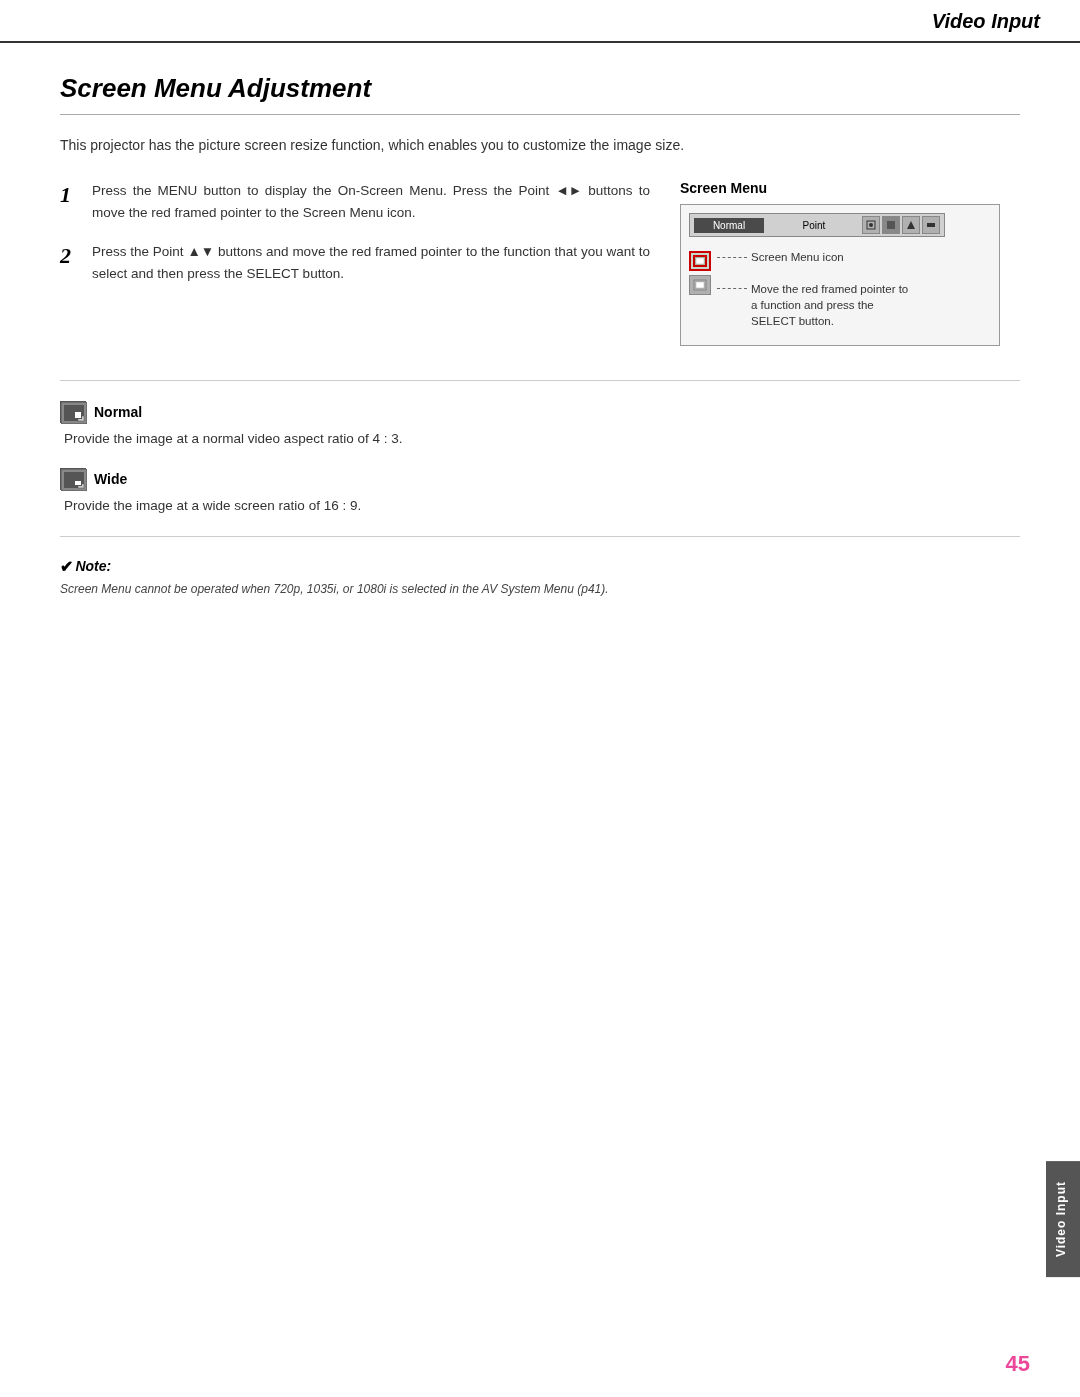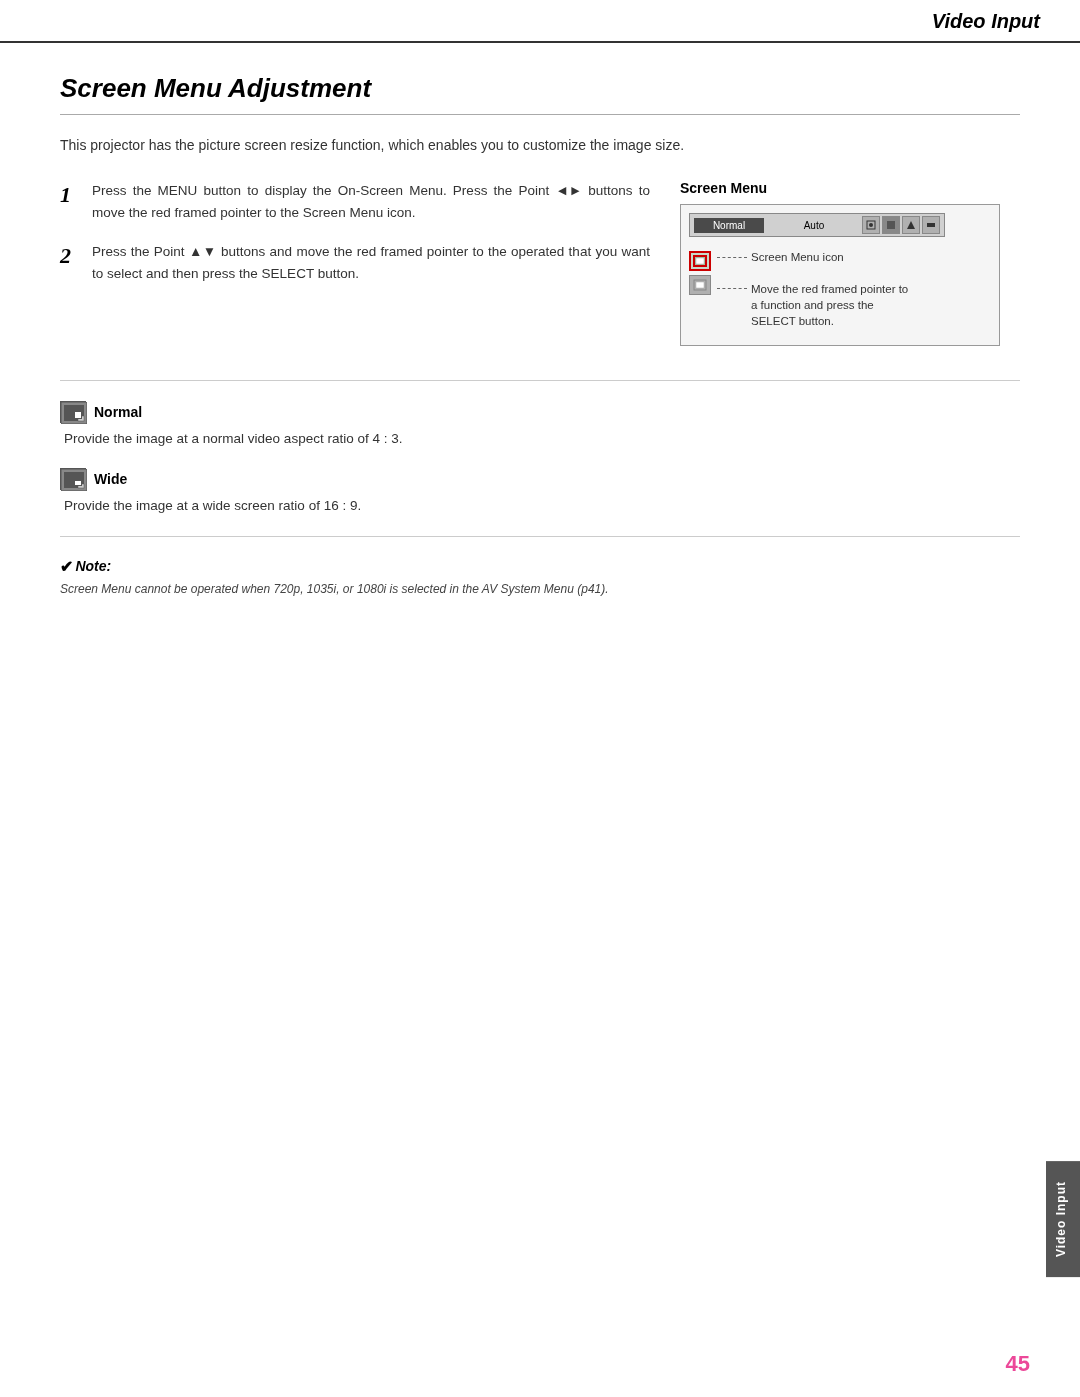--- a/index.html
+++ b/index.html
@@ -348,37 +348,37 @@
 
     <div class="col-left">
 
       <div class="step">
         <div class="step-number">1</div>
         <p class="step-text">Press the MENU button to display the On-Screen Menu.  Press the Point ◄► buttons to move the red framed pointer to the Screen Menu icon.</p>
       </div>
 
       <div class="step">
         <div class="step-number">2</div>
-        <p class="step-text">Press the Point ▲▼ buttons and move the red framed pointer to the operated that you want to select and then press the SELECT button.</p>
+        <p class="step-text">Press the Point ▲▼ buttons and move the red framed pointer to the function that you want to select and then press the SELECT button.</p>
       </div>
 
     </div>
 
     <div class="col-right">
       <div class="screen-menu-label">Screen Menu</div>
 
       <div class="screen-menu-box">
 
         <div style="display:flex; align-items:center; gap:4px; margin-bottom:8px;">
 
           <div style="display:flex; flex-direction:column; gap:4px;">
             <div class="menu-bar">
               <div class="menu-normal-btn">Normal</div>
               <div style="width:12px;"></div>
-              <div class="menu-auto-btn">Auto</div>
+              <div class="menu-auto-btn">Point</div>
               <div style="width:6px;"></div>
 
               <div class="menu-icons">
                 <div class="menu-icon-box">
                   <svg width="10" height="10" viewBox="0 0 10 10">
                       <rect x="1" y="1" width="8" height="8" fill="none" stroke="#333" stroke-width="1"></rect>
                       <circle cx="5" cy="5" r="2" fill="#333"></circle>
                     </svg>
                 </div>
                 <div class="menu-icon-box selected">
@@ -408,28 +408,28 @@
                     </svg>
                 </div>
                 <div class="menu-left-icon-box">
                   <svg width="14" height="12" viewBox="0 0 14 12">
                       <rect x="1" y="1" width="12" height="10" fill="#b0b0b0" stroke="#888" stroke-width="1"></rect>
                       <rect x="3" y="3" width="8" height="6" fill="#fff" stroke="#aaa" stroke-width="0.5"></rect>
                     </svg>
                 </div>
               </div>
 
-              <div style="display:flex; flex-direction:column; gap:12px; margin-top:2px;">
+              <div style="display:flex; flex-direction:column; gap:4px; margin-top:2px;">
 
                 <div style="display:flex; align-items:center; gap:4px;">
                   <div style="border-top:1px dashed #666; width:30px;"></div>
                   <span class="callout-text">Screen Menu icon</span>
                 </div>
 
-                <div style="display:flex; align-items:flex-start; gap:4px; margin-top:4px;">
+                <div style="display:flex; align-items:flex-start; gap:4px; margin-top:12px;">
                   <div style="border-top:1px dashed #666; width:30px; margin-top:7px;"></div>
                   <span class="callout-text">Move the red framed pointer to a function and press the SELECT button.</span>
                 </div>
               </div>
             </div>
           </div>
         </div>
       </div>
     </div>
 

